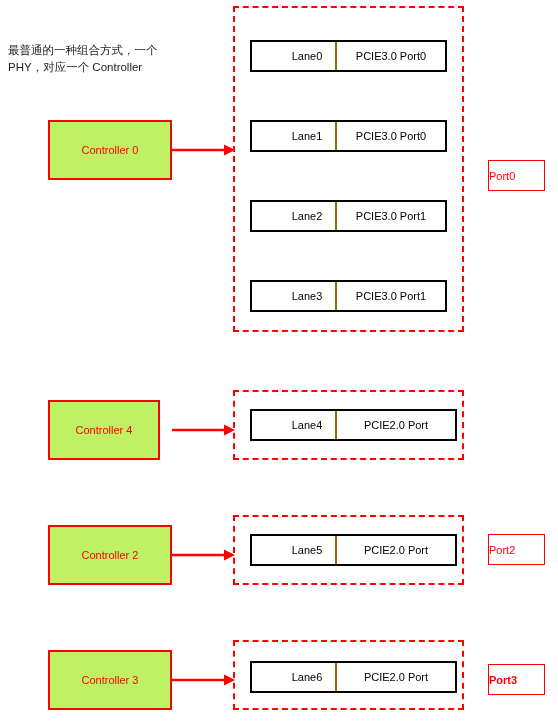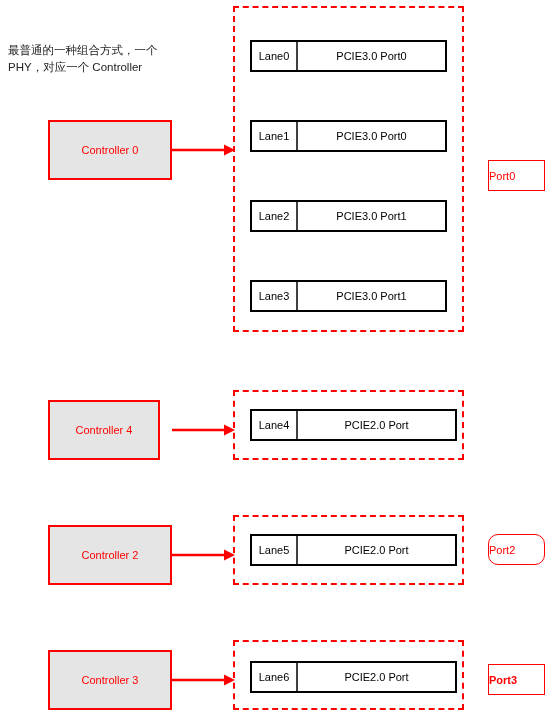--- a/index.html
+++ b/index.html
@@ -34,21 +34,21 @@
     white-space: pre-line;
     letter-spacing: 0px;
     margin-top: 28px;
   }
 
   
   .controller {
     position: absolute;
     box-sizing: border-box;
     border: 2px solid #ff0000;
-    background: #e5e5e5;
+    background: #bef264;
     color: #ff0000;
     font-size: 11px;
     display: flex;
     align-items: center;
     justify-content: center;
     text-align: center;
   }
 
   
   .arrow {
@@ -69,27 +69,28 @@
   .lane {
     position: absolute;
     box-sizing: border-box;
     border: 2px solid #000000;
     background: #ffffff;
     display: flex;
     align-items: stretch;
   }
   .lane .lane-id {
     box-sizing: border-box;
-    width: 46px;
-    border-right: 2px solid #404040;
+    width: 58px;
+    border-right: 2px solid #a16207;
     display: flex;
     align-items: center;
     justify-content: center;
     font-size: 11px;
     color: #000000;
+    margin-left: 27px;
   }
   .lane .lane-desc {
     box-sizing: border-box;
     flex: 1;
     display: flex;
     align-items: center;
     justify-content: center;
     font-size: 11px;
     color: #000000;
   }
@@ -176,21 +177,21 @@
 
   <div class="controller" style="left:48px; top:525px; width:124px; height:60px;">
     <span>Controller 2</span>
   </div>
 
   <svg class="arrow" style="left:172px; top:549px; width:63px; height:12px;" viewBox="0 0 63 12">
     <line x1="0" y1="6" x2="52" y2="6" stroke="#ff0000" stroke-width="2.4"></line>
     <polygon points="52,0.6 63,6 52,11.4" fill="#ff0000"></polygon>
   </svg>
 
-  <div class="port-label" style="left:488px; top:534px; width:57px; height:31px;border-radius:10px;">
+  <div class="port-label" style="left:488px; top:534px; width:57px; height:31px;">
     <span>Port2</span>
   </div>
 
   <div class="group" style="left:233px; top:640px; width:231px; height:70px;"></div>
 
   <div class="lane" style="left:250px; top:661px; width:207px; height:32px;">
     <div class="lane-id">Lane6</div>
     <div class="lane-desc">PCIE2.0 Port</div>
   </div>
 

